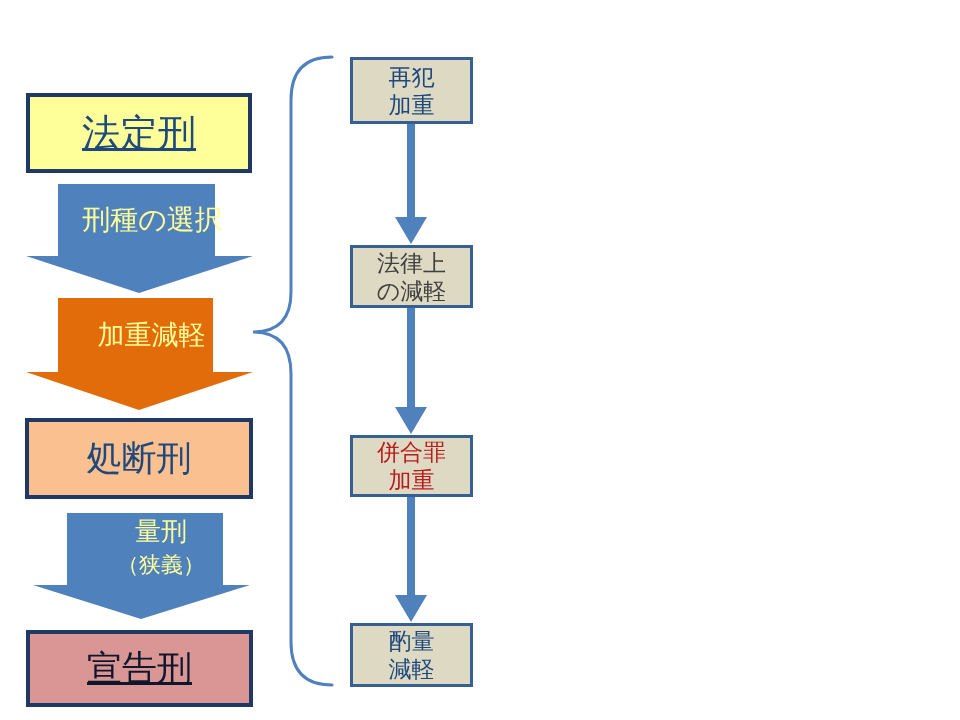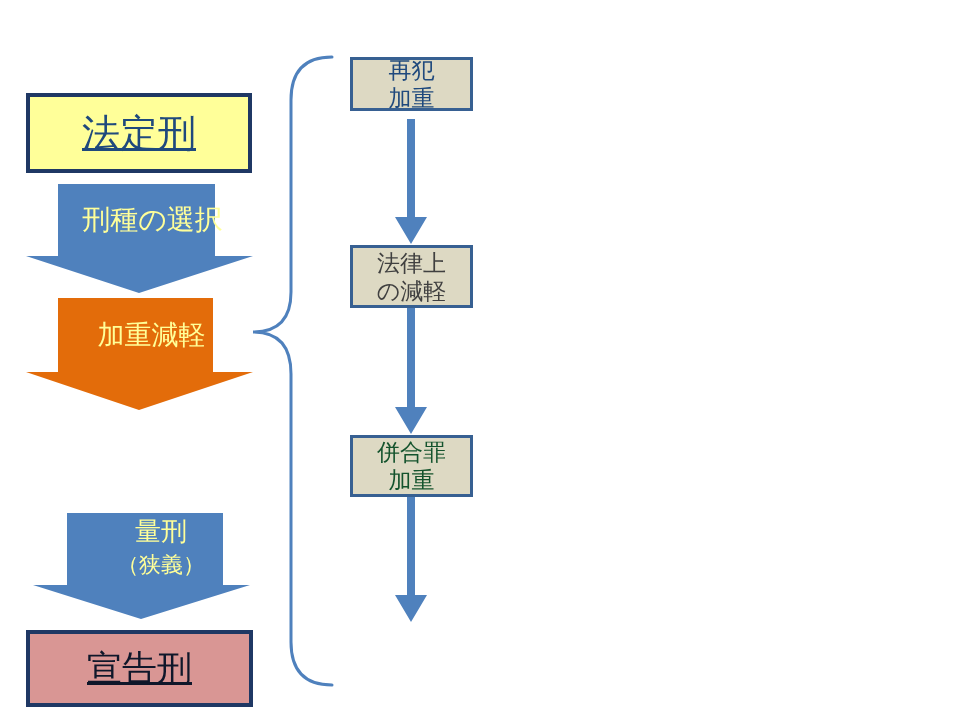--- a/index.html
+++ b/index.html
@@ -16,21 +16,21 @@
   .box {
     position:absolute; box-sizing:border-box;
     display:flex; flex-direction:column; align-items:center; justify-content:center;
     text-align:center; white-space:nowrap; border-style:solid;
   }
   .big-box { border-width:4px; }
   .box-statutory   { left:26px;  top:93px;  width:226px; height:80px; font-size:38px;text-decoration:underline; }
   .box-adjudicated { left:25px;  top:418px; width:228px; height:81px; font-size:35px; }
   .box-pronounced  { left:26px;  top:630px; width:227px; height:77px; font-size:35px; }
   .side-box { border-width:3px; font-size:23px; line-height:28px; }
-  .side-box-0 { left:350px; top:57px;  width:123px; height:54px; }
+  .side-box-0 { left:350px; top:57px;  width:123px; height:67px; }
   .side-box-1 { left:350px; top:245px; width:123px; height:63px; }
   .side-box-2 { left:350px; top:435px; width:123px; height:62px; }
   .side-box-3 { left:350px; top:623px; width:123px; height:64px; }
   .arrow-label {
     position:absolute; display:flex; flex-direction:column;
     align-items:center; justify-content:center; text-align:center; white-space:nowrap;padding-left:16px;
   }
   .arrow-label-1 { left:58px; top:184px; width:157px; height:72px; font-size:28px; }
   .arrow-label-2 { left:58px; top:298px; width:155px; height:74px; font-size:27px; }
   .arrow-label-3 { left:67px; top:511px; width:156px; height:74px; font-size:26px; line-height:33px; }
@@ -54,20 +54,23 @@
     <polygon points="407,308 415,308 415,407 427,407 411,434 395,407 407,407" fill="#4F81BD"></polygon>
     <polygon points="407,497 415,497 415,595 427,595 411,622 395,595 407,595" fill="#4F81BD"></polygon>
 
     <path fill="none" stroke-width="3" stroke-linecap="round" d="M332,57 Q291,57 291,100 L291,292 Q291,332 253,332 Q291,332 291,374 L291,642 Q291,685 332,685" stroke="#4F81BD"></path>
   </svg>
 
   <div class="box big-box box-statutory" style="background-color: rgb(255, 255, 153); border-color: rgb(31, 56, 100); color: rgb(31, 73, 125);">
     <span>法定刑</span>
   </div>
 
+  <div class="box big-box box-adjudicated" style="background-color: rgb(250, 192, 144); border-color: rgb(31, 56, 100); color: rgb(31, 73, 125);">
+    <span>処断刑</span>
+  </div>
 
   <div class="box big-box box-pronounced" style="background-color: rgb(217, 150, 148); border-color: rgb(31, 56, 100); color: #0f172a; text-decoration: underline;">
     <span>宣告刑</span>
   </div>
 
   <div class="arrow-label arrow-label-1" style="color: rgb(255, 255, 153);">
     <span>刑種の選択</span>
   </div>
   <div class="arrow-label arrow-label-3" style="color: rgb(255, 255, 153);">
     <span>量刑</span>
@@ -78,18 +81,22 @@
   </div>
 
   <div class="box side-box side-box-0" style="background-color: rgb(221, 217, 195); border-color: rgb(55, 96, 146); color: rgb(31, 73, 125);">
     <span>再犯</span>
     <span>加重</span>
   </div>
   <div class="box side-box side-box-1" style="background-color: rgb(221, 217, 195); border-color: rgb(55, 96, 146); color: #404040;">
     <span>法律上</span>
     <span>の減軽</span>
   </div>
-  <div class="box side-box side-box-2" style="background-color: rgb(221, 217, 195); border-color: rgb(55, 96, 146); color: #14532d;">
+  <div class="box side-box side-box-2" style="background-color: rgb(221, 217, 195); border-color: rgb(55, 96, 146); color: #b91c1c;">
     <span>併合罪</span>
     <span>加重</span>
+  </div>
+  <div class="box side-box side-box-3" style="background-color: rgb(221, 217, 195); border-color: rgb(55, 96, 146); color: rgb(31, 73, 125);">
+    <span>酌量</span>
+    <span>減軽</span>
   </div>
 
 </div>
 
 </body></html>

